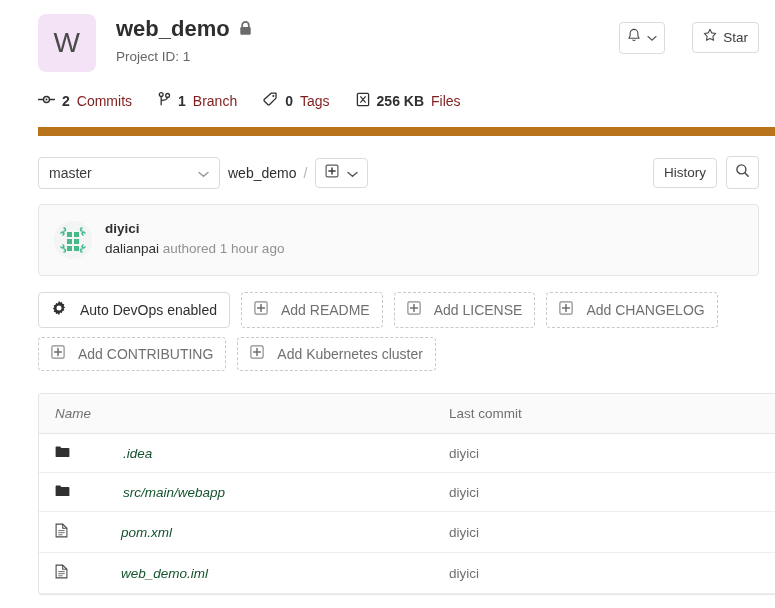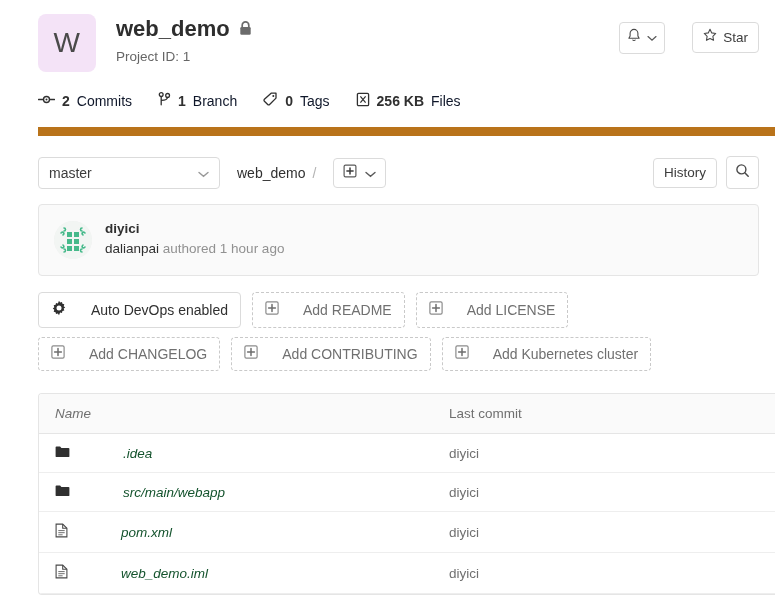--- a/index.html
+++ b/index.html
@@ -98,38 +98,38 @@
     color: #303030;
   }
   .stat {
     display: inline-flex;
     align-items: center;
     gap: 7px;
     white-space: nowrap;
     cursor: pointer;
   }
   .stat b { font-weight: bold; }
-  .stat span.lbl { font-weight: normal; color: #0f172a; }
+  .stat span.lbl { font-weight: normal; color: #7f1d1d; }
 
   
   .lang-bar {
     height: 9px;
     margin: 3px 0 0 38px;
     display: flex;
     border-radius: 0;
     overflow: hidden;
   }
   .lang-seg { height: 100%; }
 
   
   .ref-row {
     display: flex;
     align-items: center;
     padding: 20px 16px 0 38px;
-    gap: 17px;
+    gap: 8px;
   }
   .ref-select {
     width: 160px;
     border: 1px solid #dbdbdb;
     background: #fff;
     border-radius: 4px;
     padding: 7px 10px;
     font-size: 14px;
     color: #3c3c3c;
     display: flex;
@@ -218,21 +218,21 @@
   }
   .qa {
     border: 1px solid #dbdbdb;
     background: #fff;
     border-radius: 4px;
     padding: 7px 12px;
     font-size: 14px;
     color: #303030;
     display: inline-flex;
     align-items: center;
-    gap: 24px;
+    gap: 13px;
     white-space: nowrap;
     cursor: pointer;
     line-height: 18px;
   }
   .qa.dashed {
     border: 1px dashed #c9c9c9;
     color: #707070;
   }
 
   

